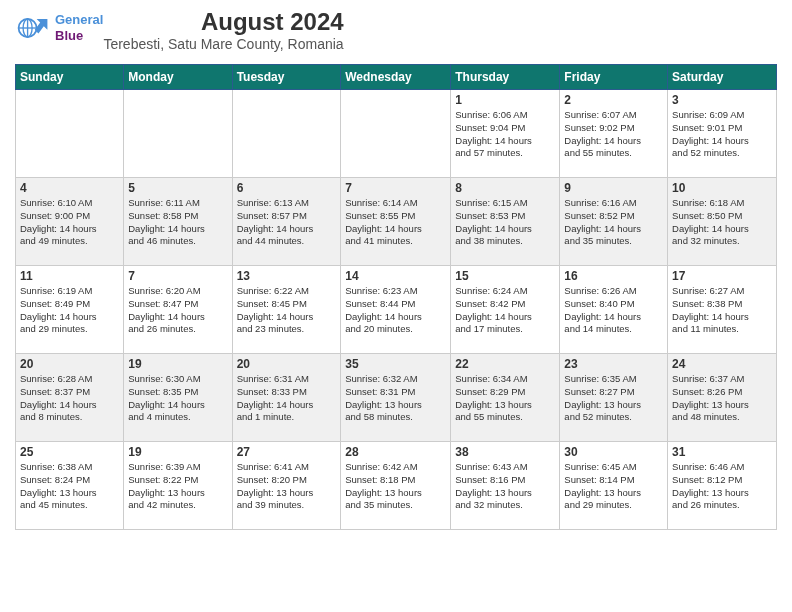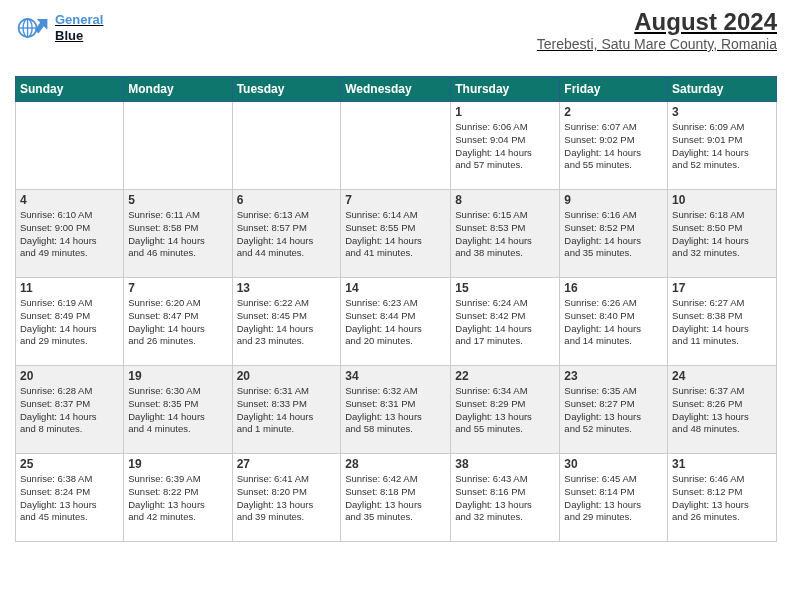--- a/index.html
+++ b/index.html
@@ -11,24 +11,22 @@
       overflow: hidden;
     }
     .page {
       width: 792px;
       min-height: 612px;
       background: #fff;
       padding: 10px 15px 10px 15px;
     }
     .header {
       display: flex;
-      justify-content: space-between;
       align-items: flex-start;
-      margin-bottom: 24px;
-      text-decoration: underline;
+      margin-bottom: 12px;
     }
     .logo {
       display: flex;
       align-items: center;
       gap: 4px;
     }
     .logo-text {
       font-size: 13px;
       font-weight: bold;
       color: #333;
@@ -117,21 +115,21 @@
 
         <circle cx="14" cy="20" r="10" fill="none" stroke="#4a90d9" stroke-width="2"></circle>
         <ellipse cx="14" cy="20" rx="5" ry="10" fill="none" stroke="#4a90d9" stroke-width="1.5"></ellipse>
         <line x1="4" y1="20" x2="24" y2="20" stroke="#4a90d9" stroke-width="1.5"></line>
         <line x1="14" y1="10" x2="14" y2="30" stroke="#4a90d9" stroke-width="1.5"></line>
 
         <polygon points="24,10 36,10 36,22 32,18 26,26 22,22 28,14" fill="#4a90d9"></polygon>
       </svg>
       <div class="logo-text">
         <div><span>General</span></div>
-        <div><span style="color:#0f172a">Blue</span></div>
+        <div><span style="color:#701a75">Blue</span></div>
       </div>
     </div>
     <div class="title-area">
       <div class="month-year">August 2024</div>
       <div class="location">Terebesti, Satu Mare County, Romania</div>
     </div>
   </div>
 
   <table class="calendar">
     <thead>
@@ -231,21 +229,21 @@
           </td>
           <td>
             <span class="day-num">19</span>
             <div class="day-info">Sunrise: 6:30 AM<br>Sunset: 8:35 PM<br>Daylight: 14 hours<br>and 4 minutes.</div>
           </td>
           <td>
             <span class="day-num">20</span>
             <div class="day-info">Sunrise: 6:31 AM<br>Sunset: 8:33 PM<br>Daylight: 14 hours<br>and 1 minute.</div>
           </td>
           <td>
-            <span class="day-num">34</span>
+            <span class="day-num">35</span>
             <div class="day-info">Sunrise: 6:32 AM<br>Sunset: 8:31 PM<br>Daylight: 13 hours<br>and 58 minutes.</div>
           </td>
           <td>
             <span class="day-num">22</span>
             <div class="day-info">Sunrise: 6:34 AM<br>Sunset: 8:29 PM<br>Daylight: 13 hours<br>and 55 minutes.</div>
           </td>
           <td>
             <span class="day-num">23</span>
             <div class="day-info">Sunrise: 6:35 AM<br>Sunset: 8:27 PM<br>Daylight: 13 hours<br>and 52 minutes.</div>
           </td>

